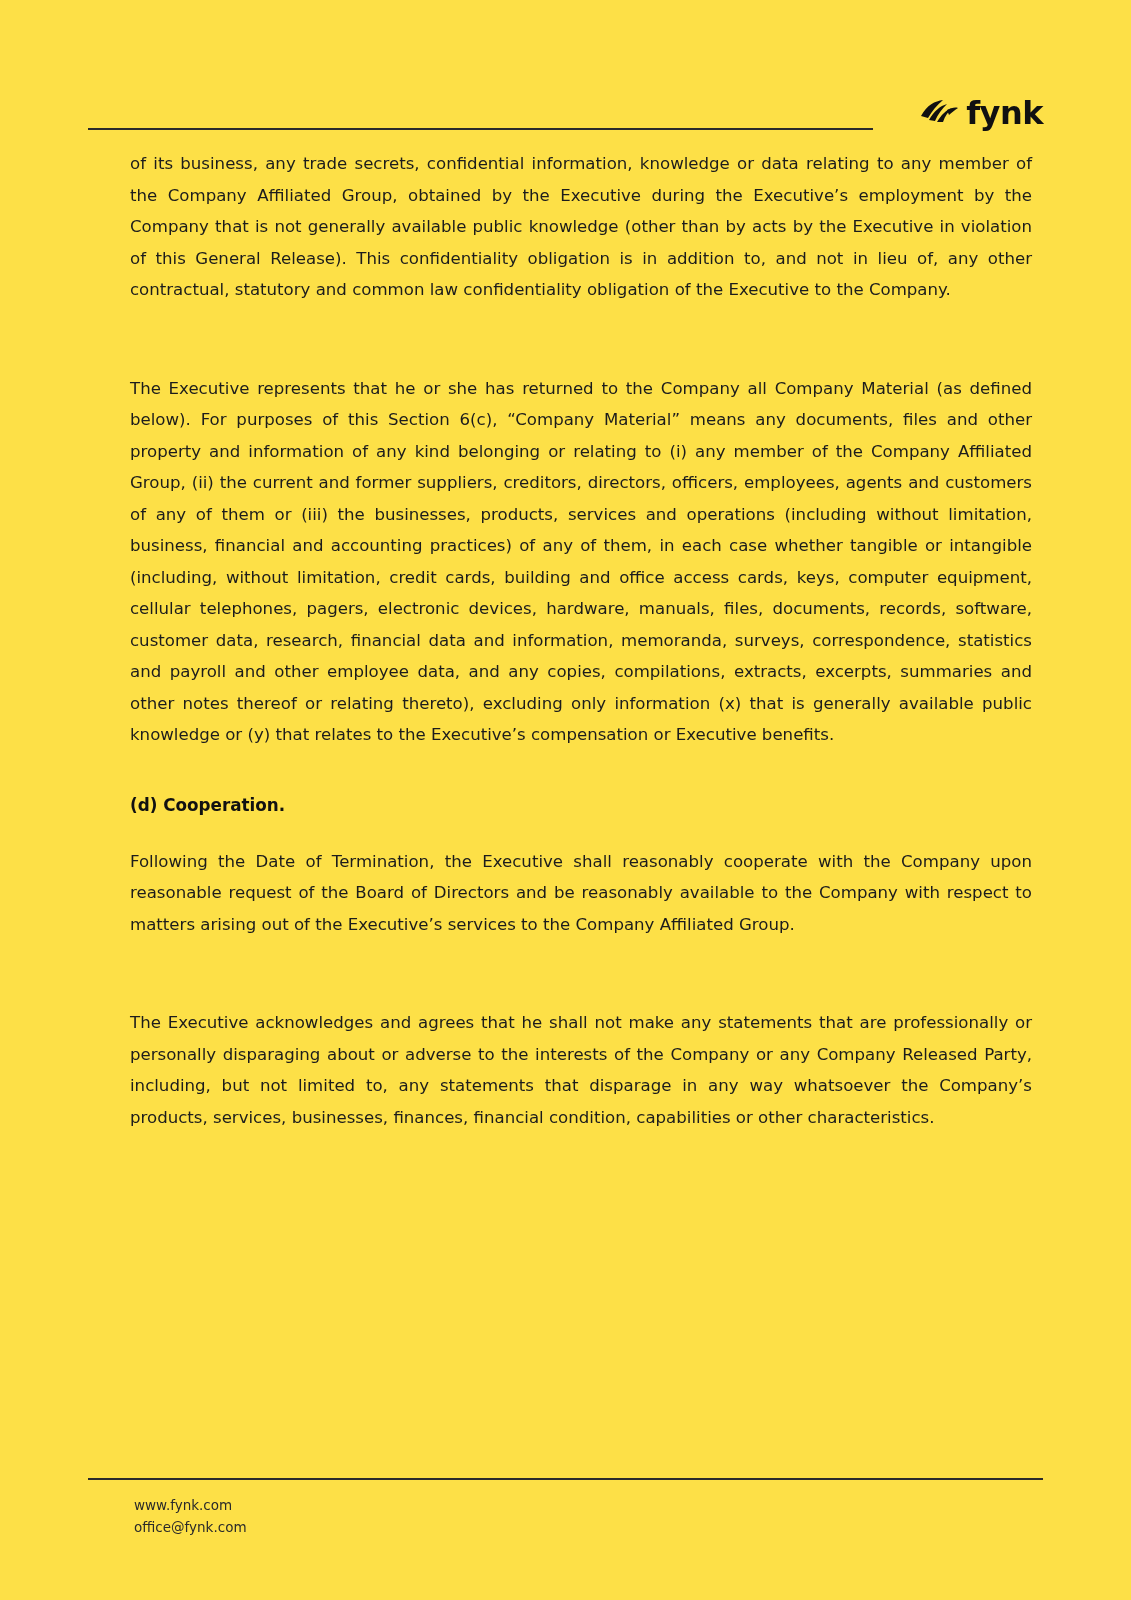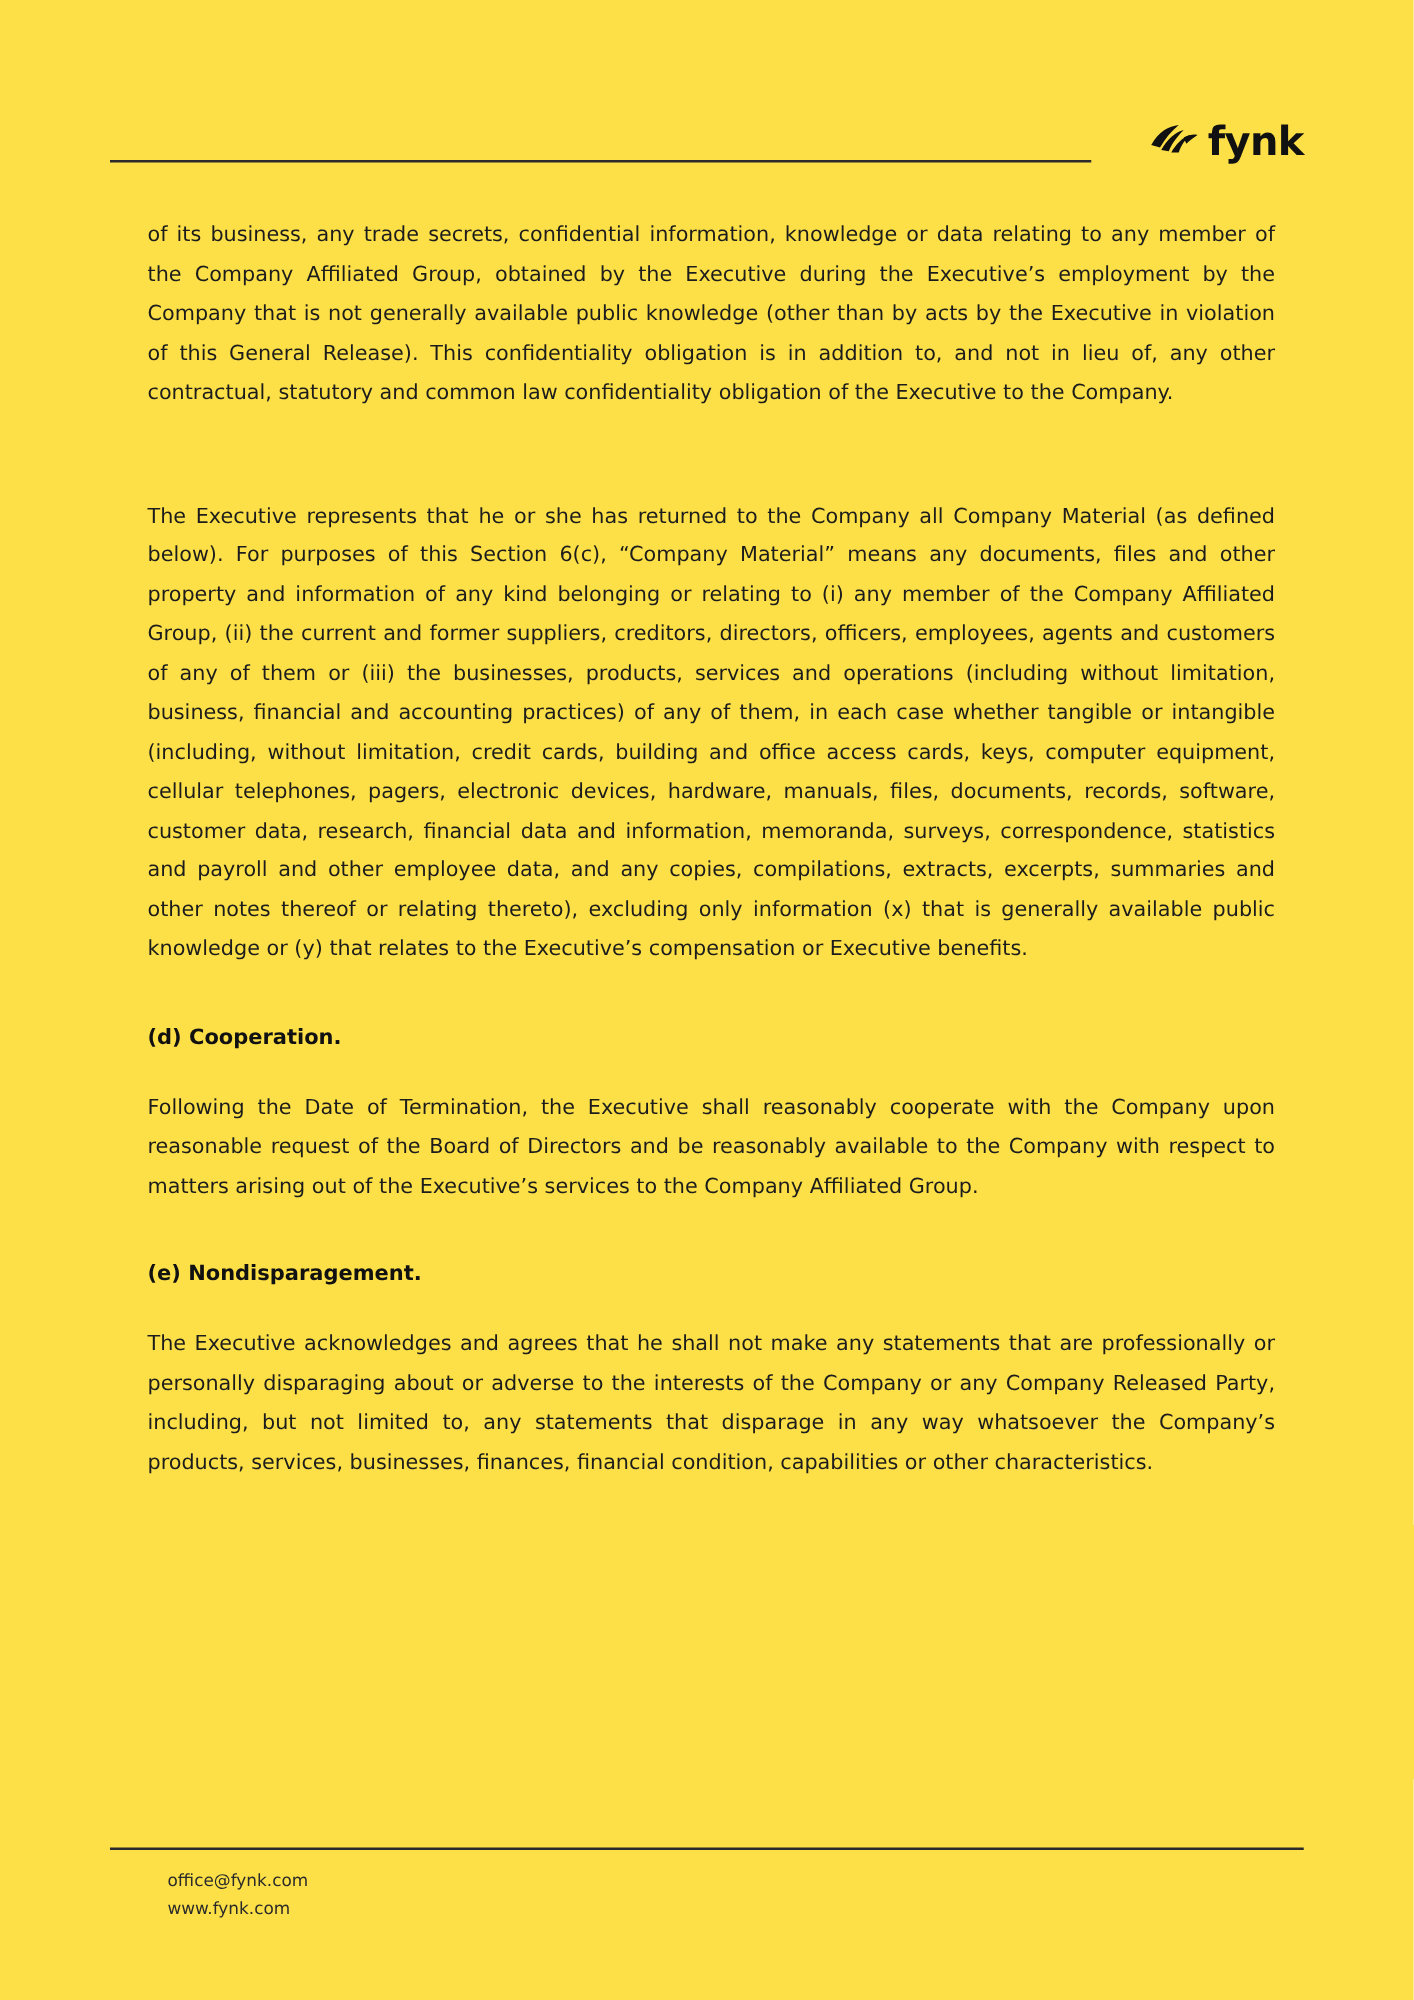--- a/index.html
+++ b/index.html
@@ -51,23 +51,22 @@
     font-family: "DejaVu Sans", sans-serif;
     font-weight: bold;
     font-size: 32px;
     letter-spacing: -0.5px;
     color: #111111;
     line-height: 1;
   }
   .content {
     position: absolute;
     top: 148px;
-    left: 118px;
+    left: 130px;
     width: 902px;
-    margin-top: 24px;
   }
   p.body {
     margin: 0 0 0 0;
     font-size: 16.6px;
     line-height: 31.5px;
     text-align: justify;
     text-justify: inter-word;
     color: #1c1c1c;
     hyphens: none;
   }
@@ -128,28 +127,27 @@
 
     <p class="body">The Executive represents that he or she has returned to the Company all Company Material (as defined below). For purposes of this Section 6(c), “Company Material” means any documents, files and other property and information of any kind belonging or relating to (i) any member of the Company Affiliated Group, (ii) the current and former suppliers, creditors, directors, officers, employees, agents and customers of any of them or (iii) the businesses, products, services and operations (including without limitation, business, financial and accounting practices) of any of them, in each case whether tangible or intangible (including, without limitation, credit cards, building and office access cards, keys, computer equipment, cellular telephones, pagers, electronic devices, hardware, manuals, files, documents, records, software, customer data, research, financial data and information, memoranda, surveys, correspondence, statistics and payroll and other employee data, and any copies, compilations, extracts, excerpts, summaries and other notes thereof or relating thereto), excluding only information (x) that is generally available public knowledge or (y) that relates to the Executive’s compensation or Executive benefits.</p>
     <div class="gap-after-para"></div>
 
     <h3 class="heading">(d) Cooperation.</h3>
     <div class="gap-after-heading"></div>
 
     <p class="body">Following the Date of Termination, the Executive shall reasonably cooperate with the Company upon reasonable request of the Board of Directors and be reasonably available to the Company with respect to matters arising out of the Executive’s services to the Company Affiliated Group.</p>
     <div class="gap-after-para"></div>
 
-    <h3 class="heading">(e) Nondisparagement.</h3>
     <div class="gap-after-heading"></div>
 
     <p class="body">The Executive acknowledges and agrees that he shall not make any statements that are professionally or personally disparaging about or adverse to the interests of the Company or any Company Released Party, including, but not limited to, any statements that disparage in any way whatsoever the Company’s products, services, businesses, finances, financial condition, capabilities or other characteristics.</p>
 
   </div>
 
   <div class="footer">
     <div class="footer-rule"></div>
     <div class="footer-lines">
+      <div>www.fynk.com</div>
       <div>office@fynk.com</div>
-      <div>www.fynk.com</div>
     </div>
   </div>
 
 </div>
 
 </body></html>

